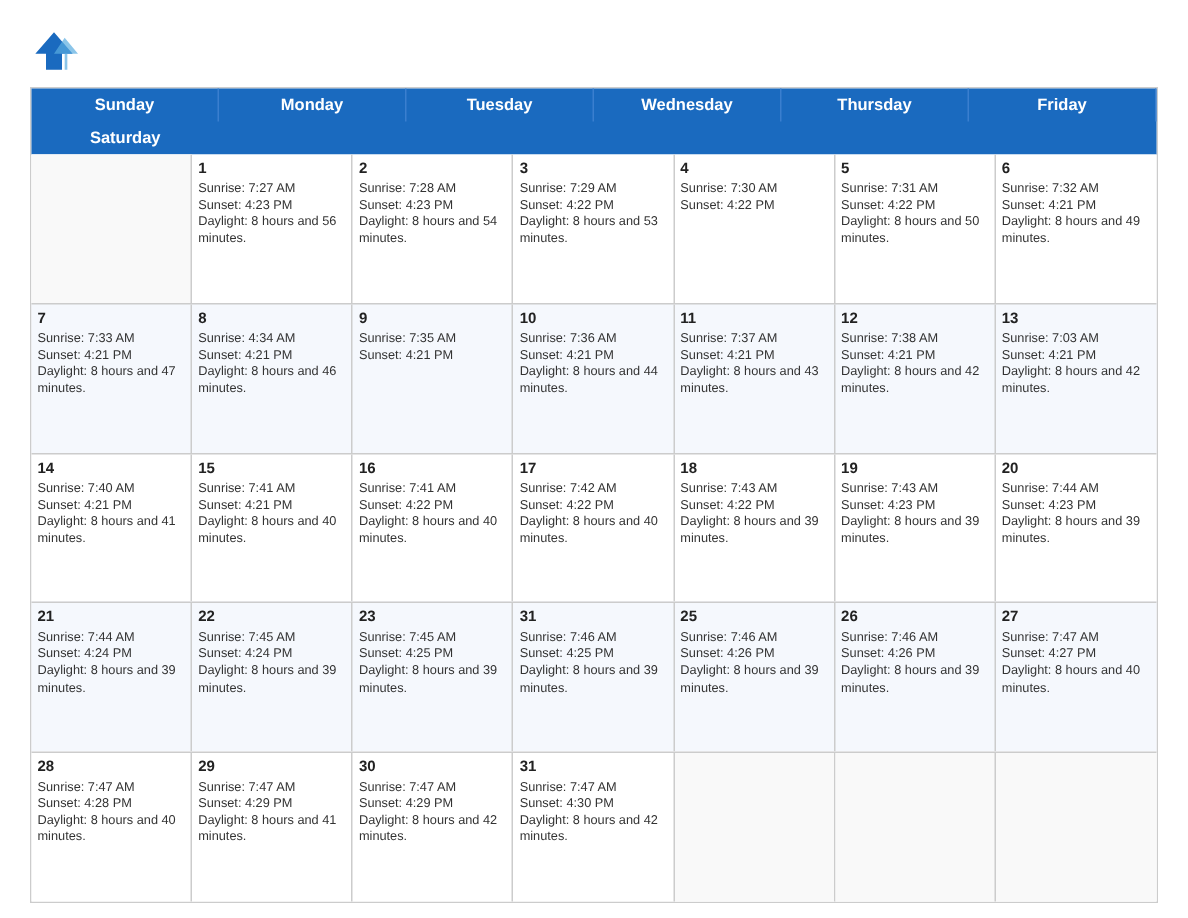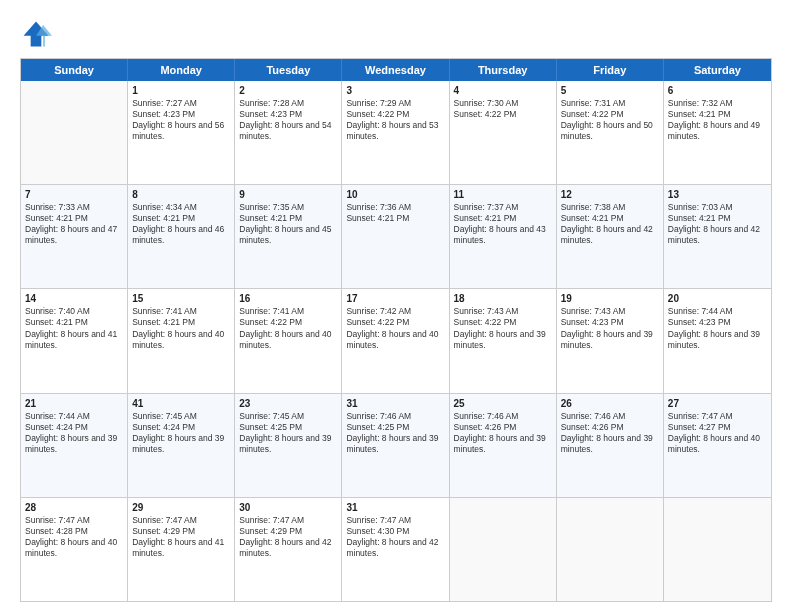--- a/index.html
+++ b/index.html
@@ -56,21 +56,21 @@
       color: #444;
     }
     .calendar {
       flex: 1;
       display: flex;
       flex-direction: column;
       border: 1px solid #ccc;
     }
     .cal-header {
       display: grid;
-      grid-template-columns: repeat(7, 1fr);
+      grid-template-columns: repeat(6, 1fr);
       background: #1a6abf;
     }
     .cal-header-cell {
       color: #fff;
       font-size: 11px;
       font-weight: bold;
       text-align: center;
       padding: 5px 2px;
       border-right: 1px solid #3a7fcf;
     }
@@ -190,26 +190,26 @@
           <div class="cal-cell">
         <span class="day-num">8</span>
         <span class="info-line sun">Sunrise: 4:34 AM</span>
         <span class="info-line sun">Sunset: 4:21 PM</span>
         <span class="info-line">Daylight: 8 hours and 46 minutes.</span>
       </div>
           <div class="cal-cell">
         <span class="day-num">9</span>
         <span class="info-line sun">Sunrise: 7:35 AM</span>
         <span class="info-line sun">Sunset: 4:21 PM</span>
-        <span class="info-line">Daylight: 8 hours and 45 minutes.</span>
       </div>
           <div class="cal-cell">
         <span class="day-num">10</span>
         <span class="info-line sun">Sunrise: 7:36 AM</span>
         <span class="info-line sun">Sunset: 4:21 PM</span>
+        <span class="info-line">Daylight: 8 hours and 44 minutes.</span>
       </div>
           <div class="cal-cell">
         <span class="day-num">11</span>
         <span class="info-line sun">Sunrise: 7:37 AM</span>
         <span class="info-line sun">Sunset: 4:21 PM</span>
         <span class="info-line">Daylight: 8 hours and 43 minutes.</span>
       </div>
           <div class="cal-cell">
         <span class="day-num">12</span>
         <span class="info-line sun">Sunrise: 7:38 AM</span>
@@ -268,21 +268,21 @@
       </div>
         </div>
         <div class="cal-row row-alt">
           <div class="cal-cell">
         <span class="day-num">21</span>
         <span class="info-line sun">Sunrise: 7:44 AM</span>
         <span class="info-line sun">Sunset: 4:24 PM</span>
         <span class="info-line">Daylight: 8 hours and 39 minutes.</span>
       </div>
           <div class="cal-cell">
-        <span class="day-num">41</span>
+        <span class="day-num">22</span>
         <span class="info-line sun">Sunrise: 7:45 AM</span>
         <span class="info-line sun">Sunset: 4:24 PM</span>
         <span class="info-line">Daylight: 8 hours and 39 minutes.</span>
       </div>
           <div class="cal-cell">
         <span class="day-num">23</span>
         <span class="info-line sun">Sunrise: 7:45 AM</span>
         <span class="info-line sun">Sunset: 4:25 PM</span>
         <span class="info-line">Daylight: 8 hours and 39 minutes.</span>
       </div>

